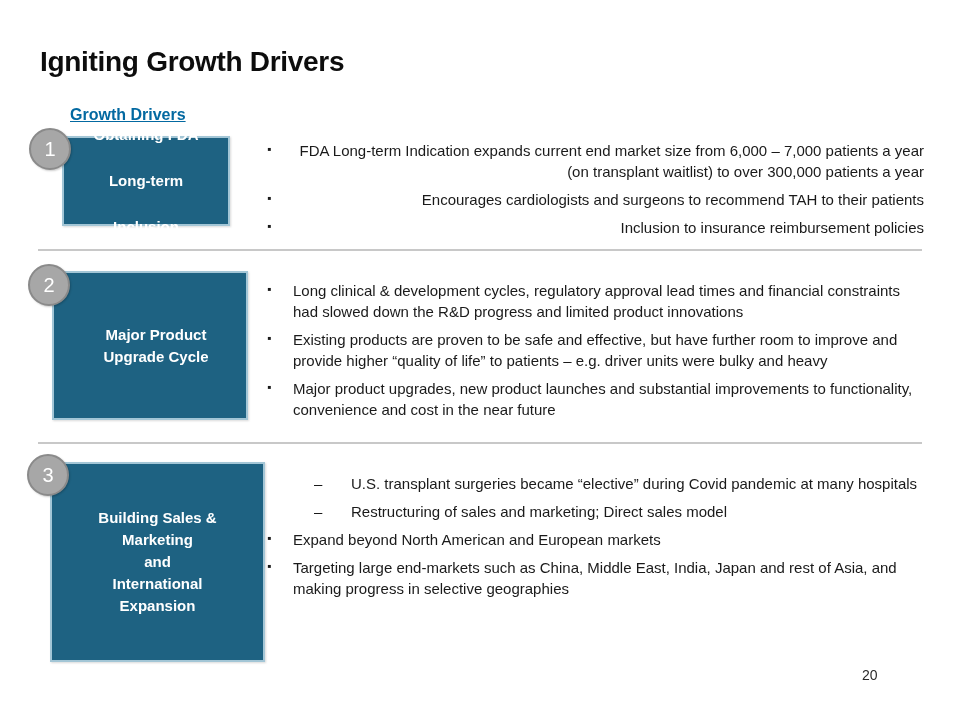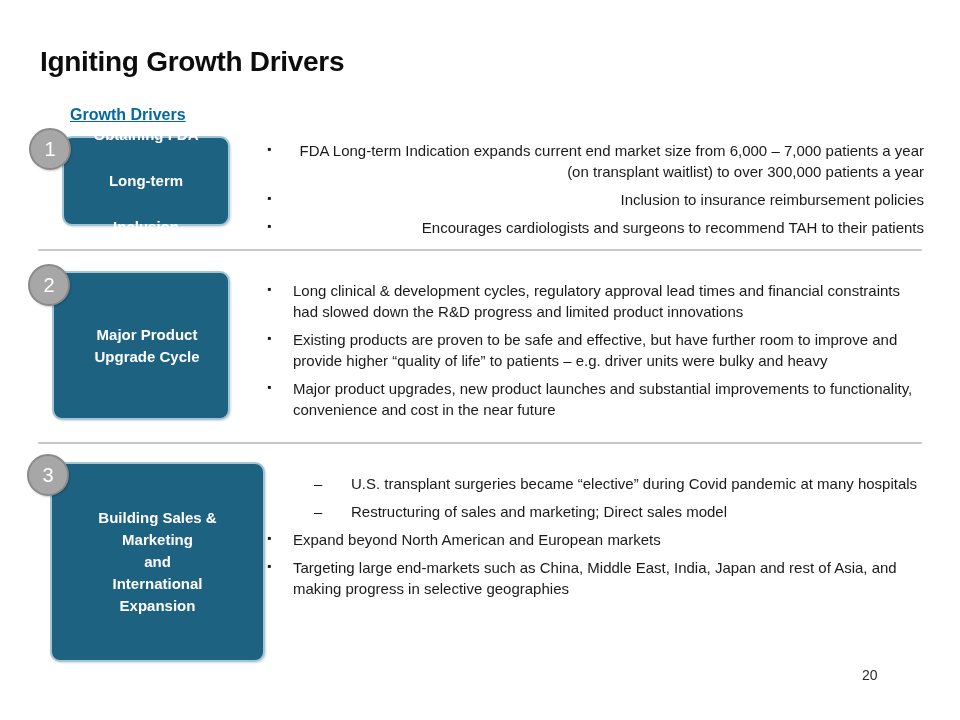--- a/index.html
+++ b/index.html
@@ -1,15 +1,15 @@
 <!DOCTYPE html>
 <html><head>
 <meta charset="utf-8">
 <style>
-  * { margin: 0; padding: 0; box-sizing: border-box; border-radius: 10px; }
+  * { margin: 0; padding: 0; box-sizing: border-box; }
   html, body { width: 960px; height: 720px; background: #ffffff; overflow: hidden; }
   body { font-family: "Liberation Sans", sans-serif; color: #1a1a1a; position: relative; }
 
   .slide { position: absolute; inset: 0; background: #ffffff; }
 
   .title {
     position: absolute; left: 40px; top: 46px;
     font-size: 28px; font-weight: 700; color: #0d0d0d;
     letter-spacing: -0.3px;
   }
@@ -26,21 +26,21 @@
     border: 2px solid #a3c6d6;
     display: flex; flex-direction: column;
     align-items: center; justify-content: center;
     text-align: center;
     box-shadow: 1px 1px 2px rgba(0,0,0,0.15);
   }
   .driver-box .label-line {
     color: #ffffff; font-weight: 700; font-size: 15px; line-height: 22px;
   }
   .box1 { left: 62px;  top: 136px; width: 168px; height: 90px; gap: 24px; }
-  .box2 { left: 52px;  top: 271px; width: 178px; height: 149px; padding-left: 12px; }
+  .box2 { left: 52px;  top: 271px; width: 196px; height: 149px; padding-left: 12px; }
   .box3 { left: 50px;  top: 462px; width: 215px; height: 200px; }
 
   .number-circle {
     position: absolute; width: 42px; height: 42px; border-radius: 50%;
     background: #a7a7a7; border: 2px solid #8a8a8a;
     display: flex; align-items: center; justify-content: center;
     color: #ffffff; font-size: 20px; line-height: 1;
     box-shadow: 1px 1px 2px rgba(0,0,0,0.2);
     z-index: 2;
   }
@@ -93,22 +93,22 @@
   <div class="number-circle circ1">
     <span>1</span>
   </div>
   <div class="driver-box box1">
     <div class="label-line">Obtaining FDA</div>
     <div class="label-line">Long-term</div>
     <div class="label-line">Inclusion</div>
   </div>
   <ul class="bullets s1">
     <li class="b1">FDA Long-term Indication expands current end market size from 6,000 – 7,000 patients a year (on transplant waitlist) to over 300,000 patients a year</li>
+    <li class="b1">Encourages cardiologists and surgeons to recommend TAH to their patients</li>
     <li class="b1">Inclusion to insurance reimbursement policies</li>
-    <li class="b1">Encourages cardiologists and surgeons to recommend TAH to their patients</li>
   </ul>
 
   <div class="divider div1"></div>
 
   <div class="number-circle circ2">
     <span>2</span>
   </div>
   <div class="driver-box box2">
     <div class="label-line">Major Product</div>
     <div class="label-line">Upgrade Cycle</div>

